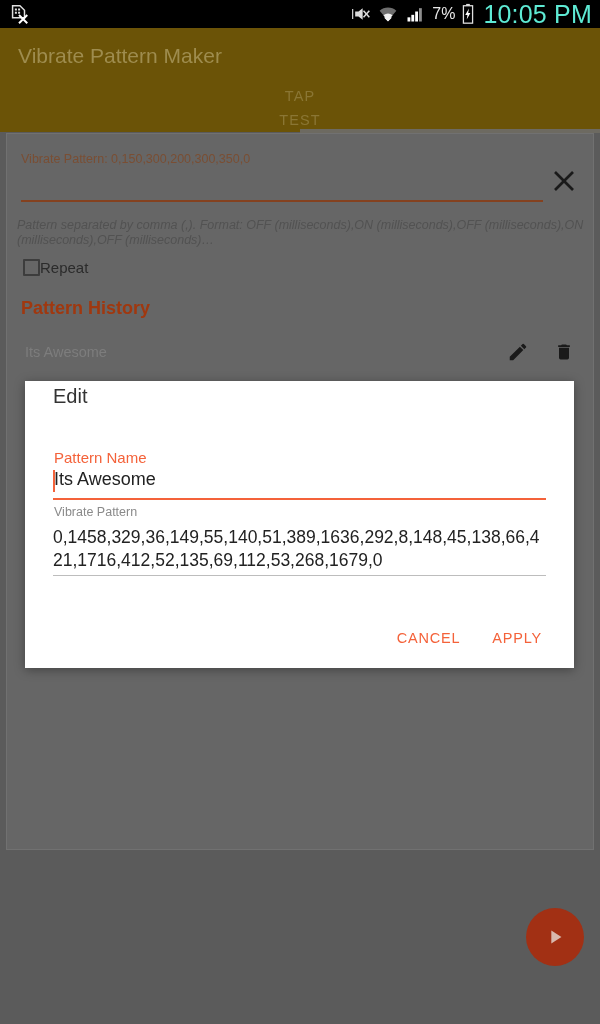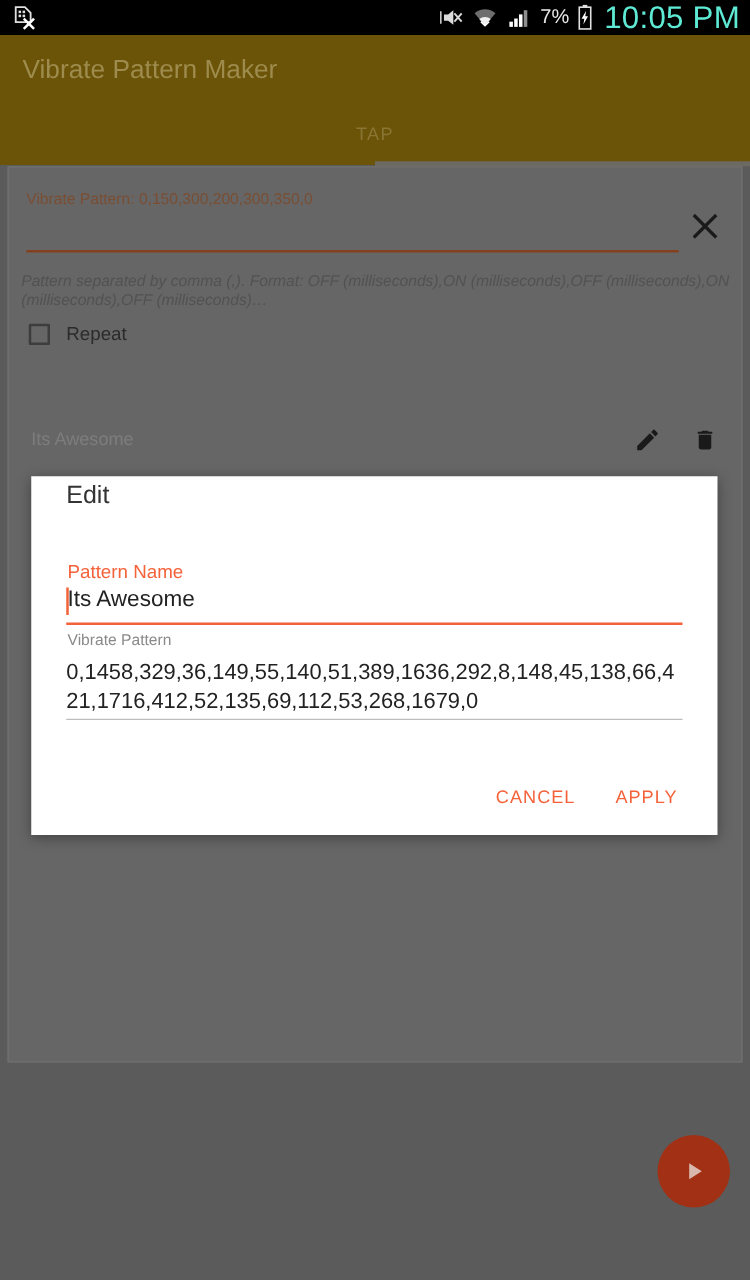--- a/index.html
+++ b/index.html
@@ -147,21 +147,21 @@
     font-style: italic;
     color: #525252;
     line-height: 15px;
   }
   .repeat-row {
     position: absolute;
     left: 16px;
     top: 125px;
     display: flex;
     align-items: center;
-    gap: 13px;
+    gap: 0;
   }
   .checkbox-box {
     width: 17px; height: 17px;
     border: 2px solid #3d3d3d;
     box-sizing: border-box;
     border-radius: 1px;
   }
   .repeat-label {
     font-size: 15px;
     color: #2b2b2b;
@@ -311,20 +311,23 @@
 <body>
 
 <div class="scrim"></div>
 
 <div class="appbar">
   <div class="appbar-title">Vibrate Pattern Maker</div>
   <div class="tabs">
     <div class="tab">
       <span>TAP</span>
     </div>
+    <div class="tab active">
+      <span>TEST</span>
+    </div>
   </div>
 </div>
 <div class="tab-indicator"></div>
 
 <div class="content-card">
 
   <div class="pattern-field-label">Vibrate Pattern: 0,150,300,200,300,350,0</div>
   <div class="pattern-underline"></div>
 
   <div class="close-x">
@@ -334,20 +337,21 @@
     </svg>
   </div>
 
   <div class="hint-text">Pattern separated by comma (,). Format: OFF (milliseconds),ON (milliseconds),OFF (milliseconds),ON (milliseconds),OFF (milliseconds)…</div>
 
   <div class="repeat-row">
     <div class="checkbox-box"></div>
     <div class="repeat-label">Repeat</div>
   </div>
 
+  <div class="history-title">Pattern History</div>
 
   <div class="history-row r1">
     <div class="history-name">Its Awesome</div>
     <div class="row-icon edit">
       <svg class="icon-svg" width="22" height="22" viewBox="0 0 24 24">
         <path d="M3 17.25V21h3.75L17.81 9.94l-3.75-3.75L3 17.25zM20.71 7.04a1 1 0 000-1.41l-2.34-2.34a1 1 0 00-1.41 0l-1.83 1.83 3.75 3.75 1.83-1.83z" fill="#1a1a1a"></path>
       </svg>
     </div>
     <div class="row-icon trash">
       <svg class="icon-svg" width="20" height="22" viewBox="0 0 24 24">

